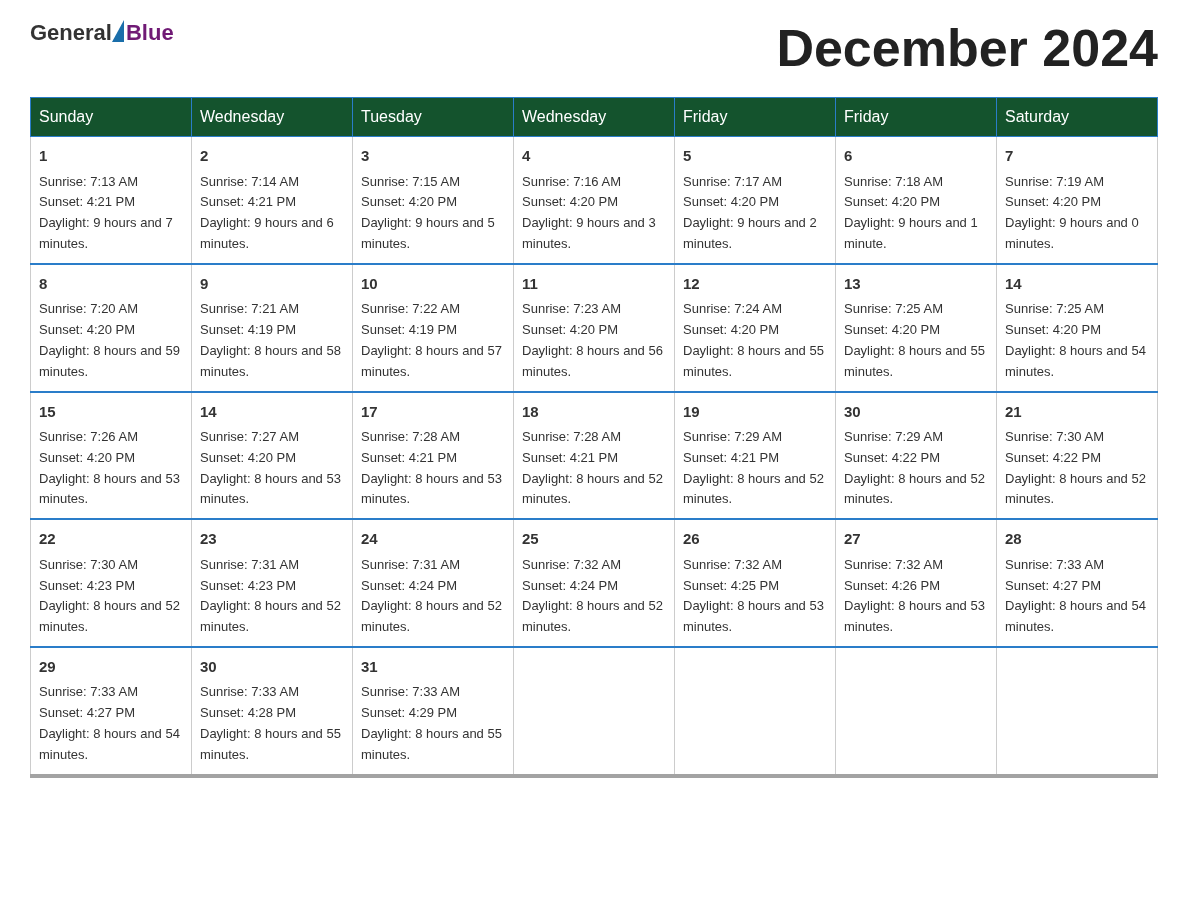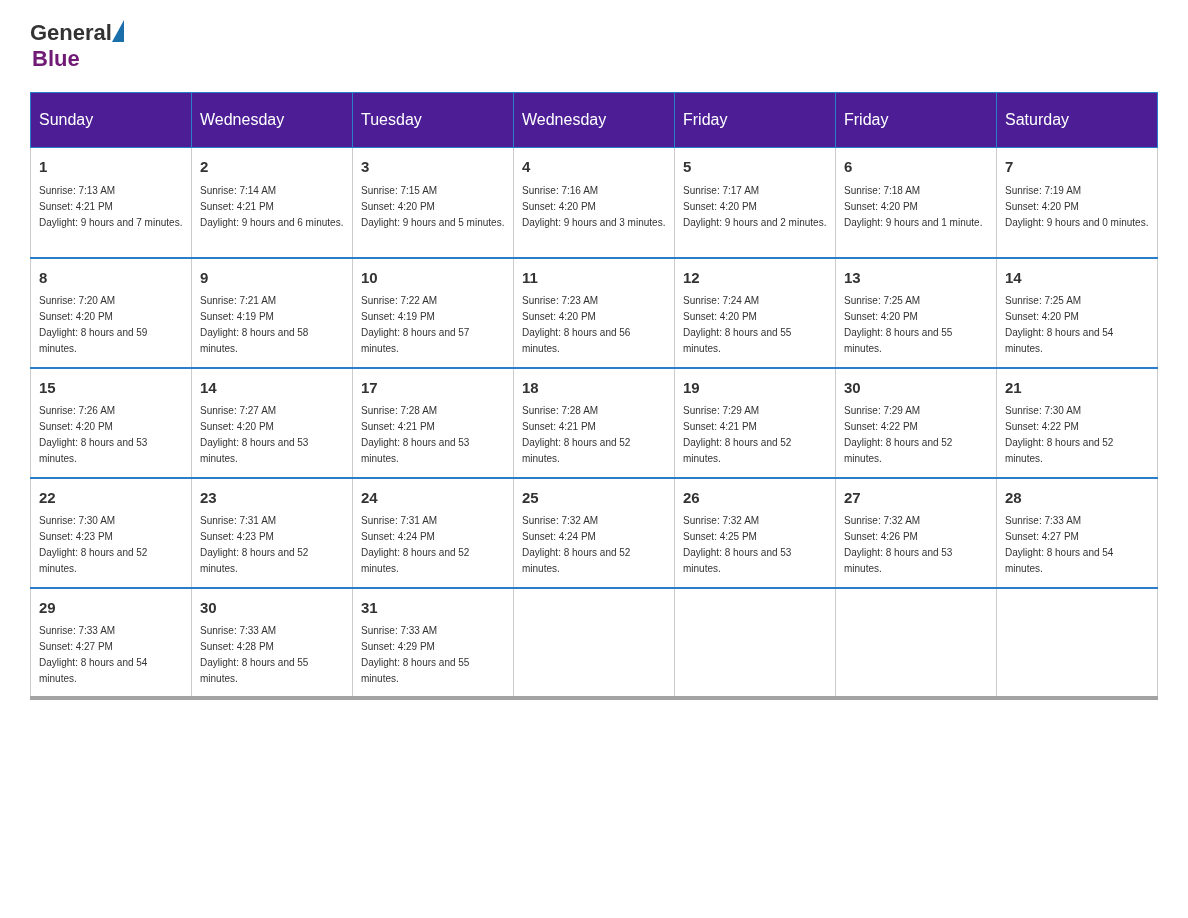--- a/index.html
+++ b/index.html
@@ -23,21 +23,21 @@
     .logo-triangle {
       width: 0;
       height: 0;
       border-left: 12px solid transparent;
       border-bottom: 22px solid #1a6eaa;
       display: inline-block;
       margin-top: -4px;
     }
     .logo-wrapper {
       display: flex;
-      flex-direction: column;
+      flex-direction: row;
       align-items: flex-start;
     }
     .logo-row1 {
       display: flex;
       align-items: center;
     }
     .logo-row2 {
       color: #701a75;
       font-size: 22px;
       font-weight: bold;
@@ -56,43 +56,43 @@
       font-size: 22px;
       color: #555;
       margin-top: 4px;
     }
     table {
       width: 100%;
       border-collapse: collapse;
       table-layout: fixed;
     }
     th {
-      background-color: #4c1d95;
+      background-color: #14532d;
       color: white;
-      padding: 18px 8px;
+      padding: 10px 8px;
       font-size: 16px;
       font-weight: normal;
       text-align: left;
       border: 1px solid #2a7dc9;
     }
     td {
       vertical-align: top;
       padding: 8px;
       border: 1px solid #ccc;
       font-size: 13px;
       line-height: 1.5;
       height: 110px;
     }
     .day-number {
       font-size: 15px;
       font-weight: bold;
       margin-bottom: 4px;
     }
     .day-info {
-      font-size: 10px;
+      font-size: 13px;
       color: #333;
       line-height: 1.6;
     }
     td.empty {
       background: #fff;
     }
     tr td {
       border-bottom: 2px solid #2a7dc9;
     }
     tr:last-child td {
@@ -104,20 +104,21 @@
 
 <div class="header">
   <div class="logo-wrapper">
     <div class="logo-row1">
       <span class="logo-text-general">General</span>
       <span class="logo-triangle"></span>
     </div>
     <div class="logo-row2">Blue</div>
   </div>
   <div class="title-area">
+    <div class="calendar-title">December 2024</div>
   </div>
 </div>
 
 <table>
   <thead>
     <tr>
     <th>Sunday</th>
         <th>Wednesday</th>
         <th>Tuesday</th>
         <th>Wednesday</th>

